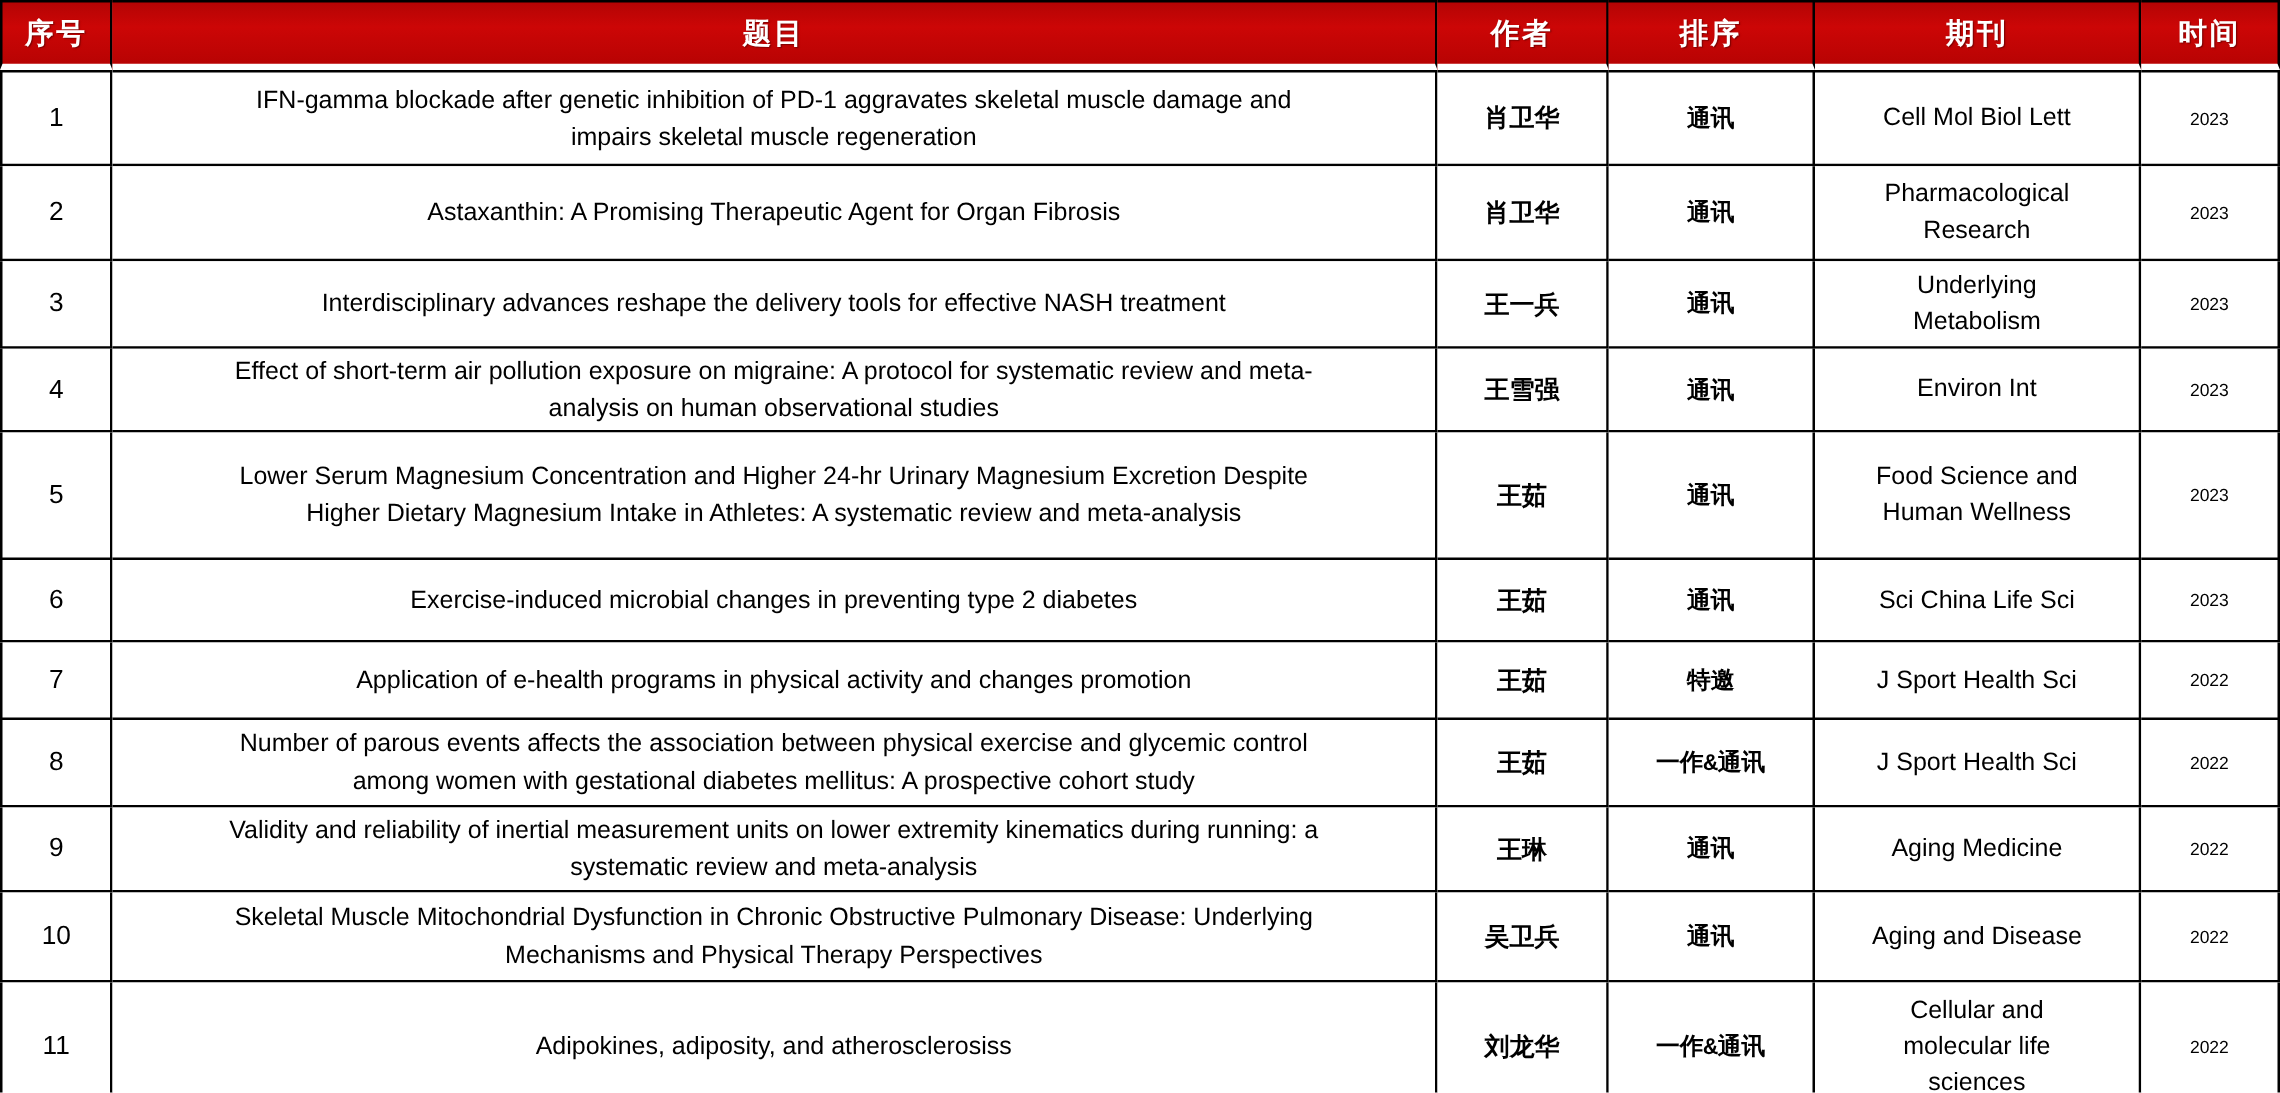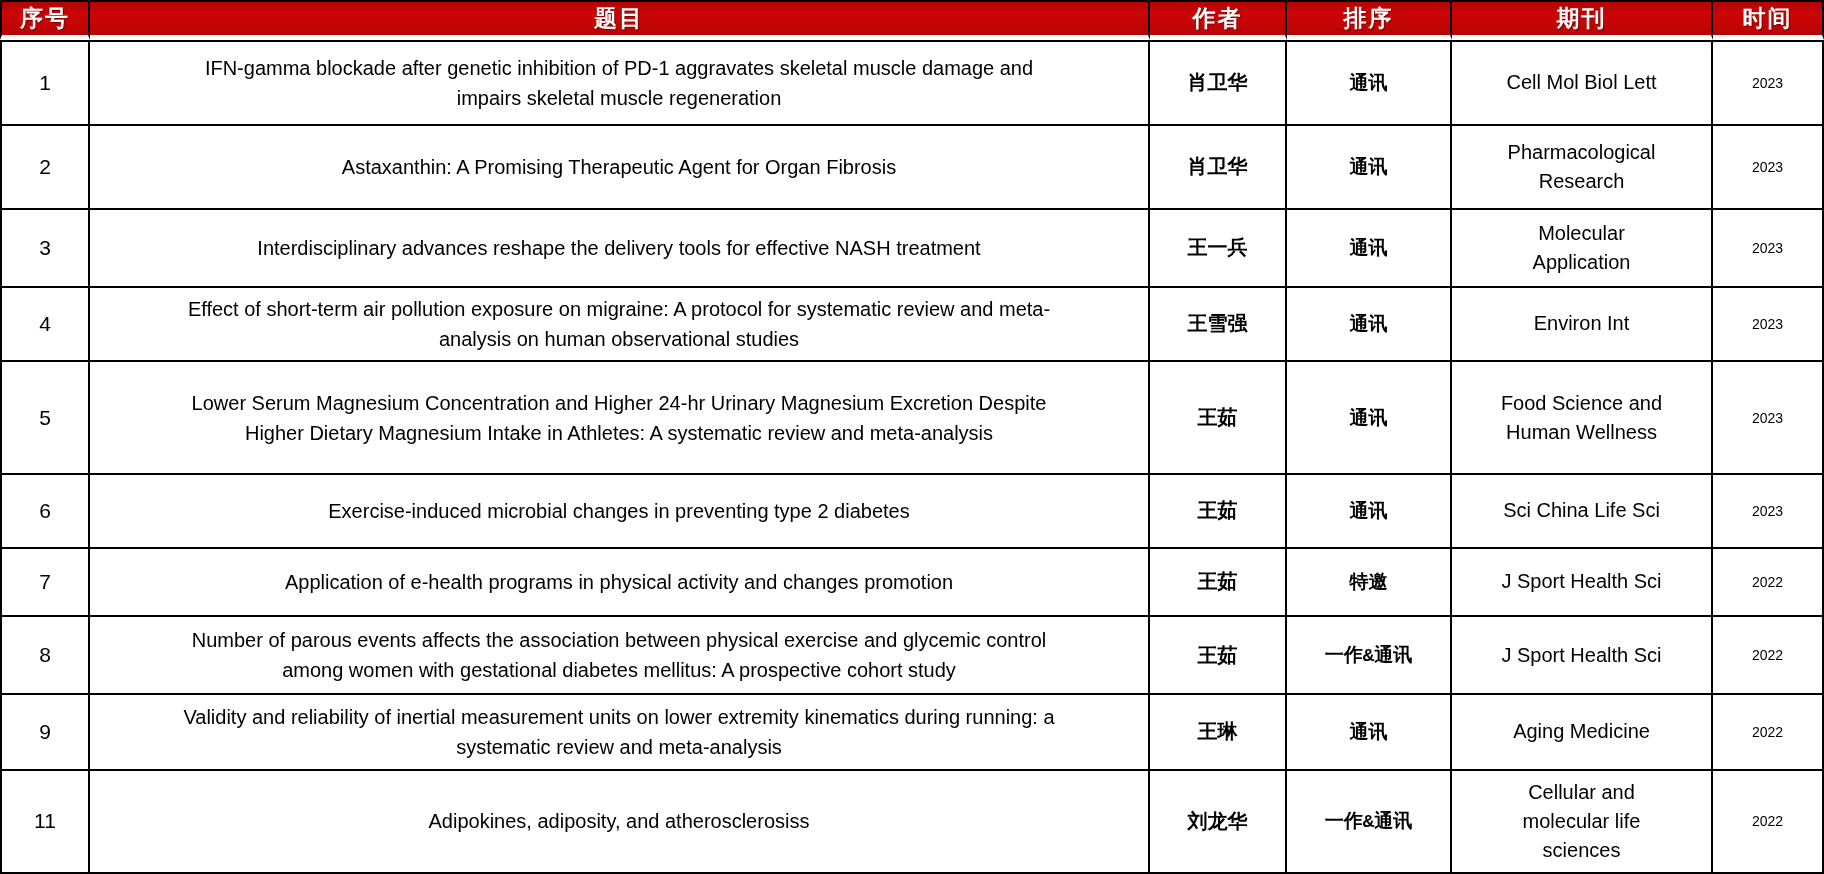--- a/index.html
+++ b/index.html
@@ -26,21 +26,21 @@
 
   thead th {
     border-top:2px solid var(--border);
     border-bottom:5px solid #ffffff;
     background:linear-gradient(180deg,#b40404 0%, #cc0606 40%, #b80303 100%), var(--header-bg);
     color:#ffffff;
     font-size:23px; font-weight:bold;
     letter-spacing:2px;
     text-shadow:1px 1px 1px rgba(80,0,0,.6);
   }
-  thead tr { height:40px;font-family:Liberation Serif, serif; }
+  thead tr { height:56px;font-family:Liberation Serif, serif; }
 
   tbody tr:first-child td { border-top:2px solid var(--border); }
 
   tbody tr:nth-child(1)  { height:77px; }
   tbody tr:nth-child(2)  { height:76px; }
   tbody tr:nth-child(3)  { height:70px; }
   tbody tr:nth-child(4)  { height:67px; }
   tbody tr:nth-child(5)  { height:102px; }
   tbody tr:nth-child(6)  { height:66px; }
   tbody tr:nth-child(7)  { height:62px; }
@@ -96,21 +96,21 @@
     <td class="c-rank">通讯</td>
     <td class="c-journal">Pharmacological Research</td>
     <td class="c-year">2023</td>
   </tr>
 
   <tr>
     <td class="c-index">3</td>
     <td class="c-title">Interdisciplinary advances reshape the delivery tools for effective NASH treatment</td>
     <td class="c-author">王一兵</td>
     <td class="c-rank">通讯</td>
-    <td class="c-journal">Molecular Application</td>
+    <td class="c-journal">Underlying Metabolism</td>
     <td class="c-year">2023</td>
   </tr>
 
   <tr>
     <td class="c-index">4</td>
     <td class="c-title">Effect of short-term air pollution exposure on migraine: A protocol for systematic review and meta-analysis on human observational studies</td>
     <td class="c-author">王雪强</td>
     <td class="c-rank">通讯</td>
     <td class="c-journal">Environ Int</td>
     <td class="c-year">2023</td>
@@ -154,20 +154,28 @@
 
   <tr>
     <td class="c-index">9</td>
     <td class="c-title">Validity and reliability of inertial measurement units on lower extremity kinematics during running: a systematic review and meta-analysis</td>
     <td class="c-author">王琳</td>
     <td class="c-rank">通讯</td>
     <td class="c-journal">Aging Medicine</td>
     <td class="c-year">2022</td>
   </tr>
 
+  <tr>
+    <td class="c-index">10</td>
+    <td class="c-title">Skeletal Muscle Mitochondrial Dysfunction in Chronic Obstructive Pulmonary Disease: Underlying Mechanisms and Physical Therapy Perspectives</td>
+    <td class="c-author">吴卫兵</td>
+    <td class="c-rank">通讯</td>
+    <td class="c-journal">Aging and Disease</td>
+    <td class="c-year">2022</td>
+  </tr>
 
   <tr>
     <td class="c-index">11</td>
     <td class="c-title">Adipokines, adiposity, and atherosclerosiss</td>
     <td class="c-author">刘龙华</td>
     <td class="c-rank">一作&amp;通讯</td>
     <td class="c-journal">Cellular and molecular life sciences</td>
     <td class="c-year">2022</td>
   </tr>
 </tbody>

